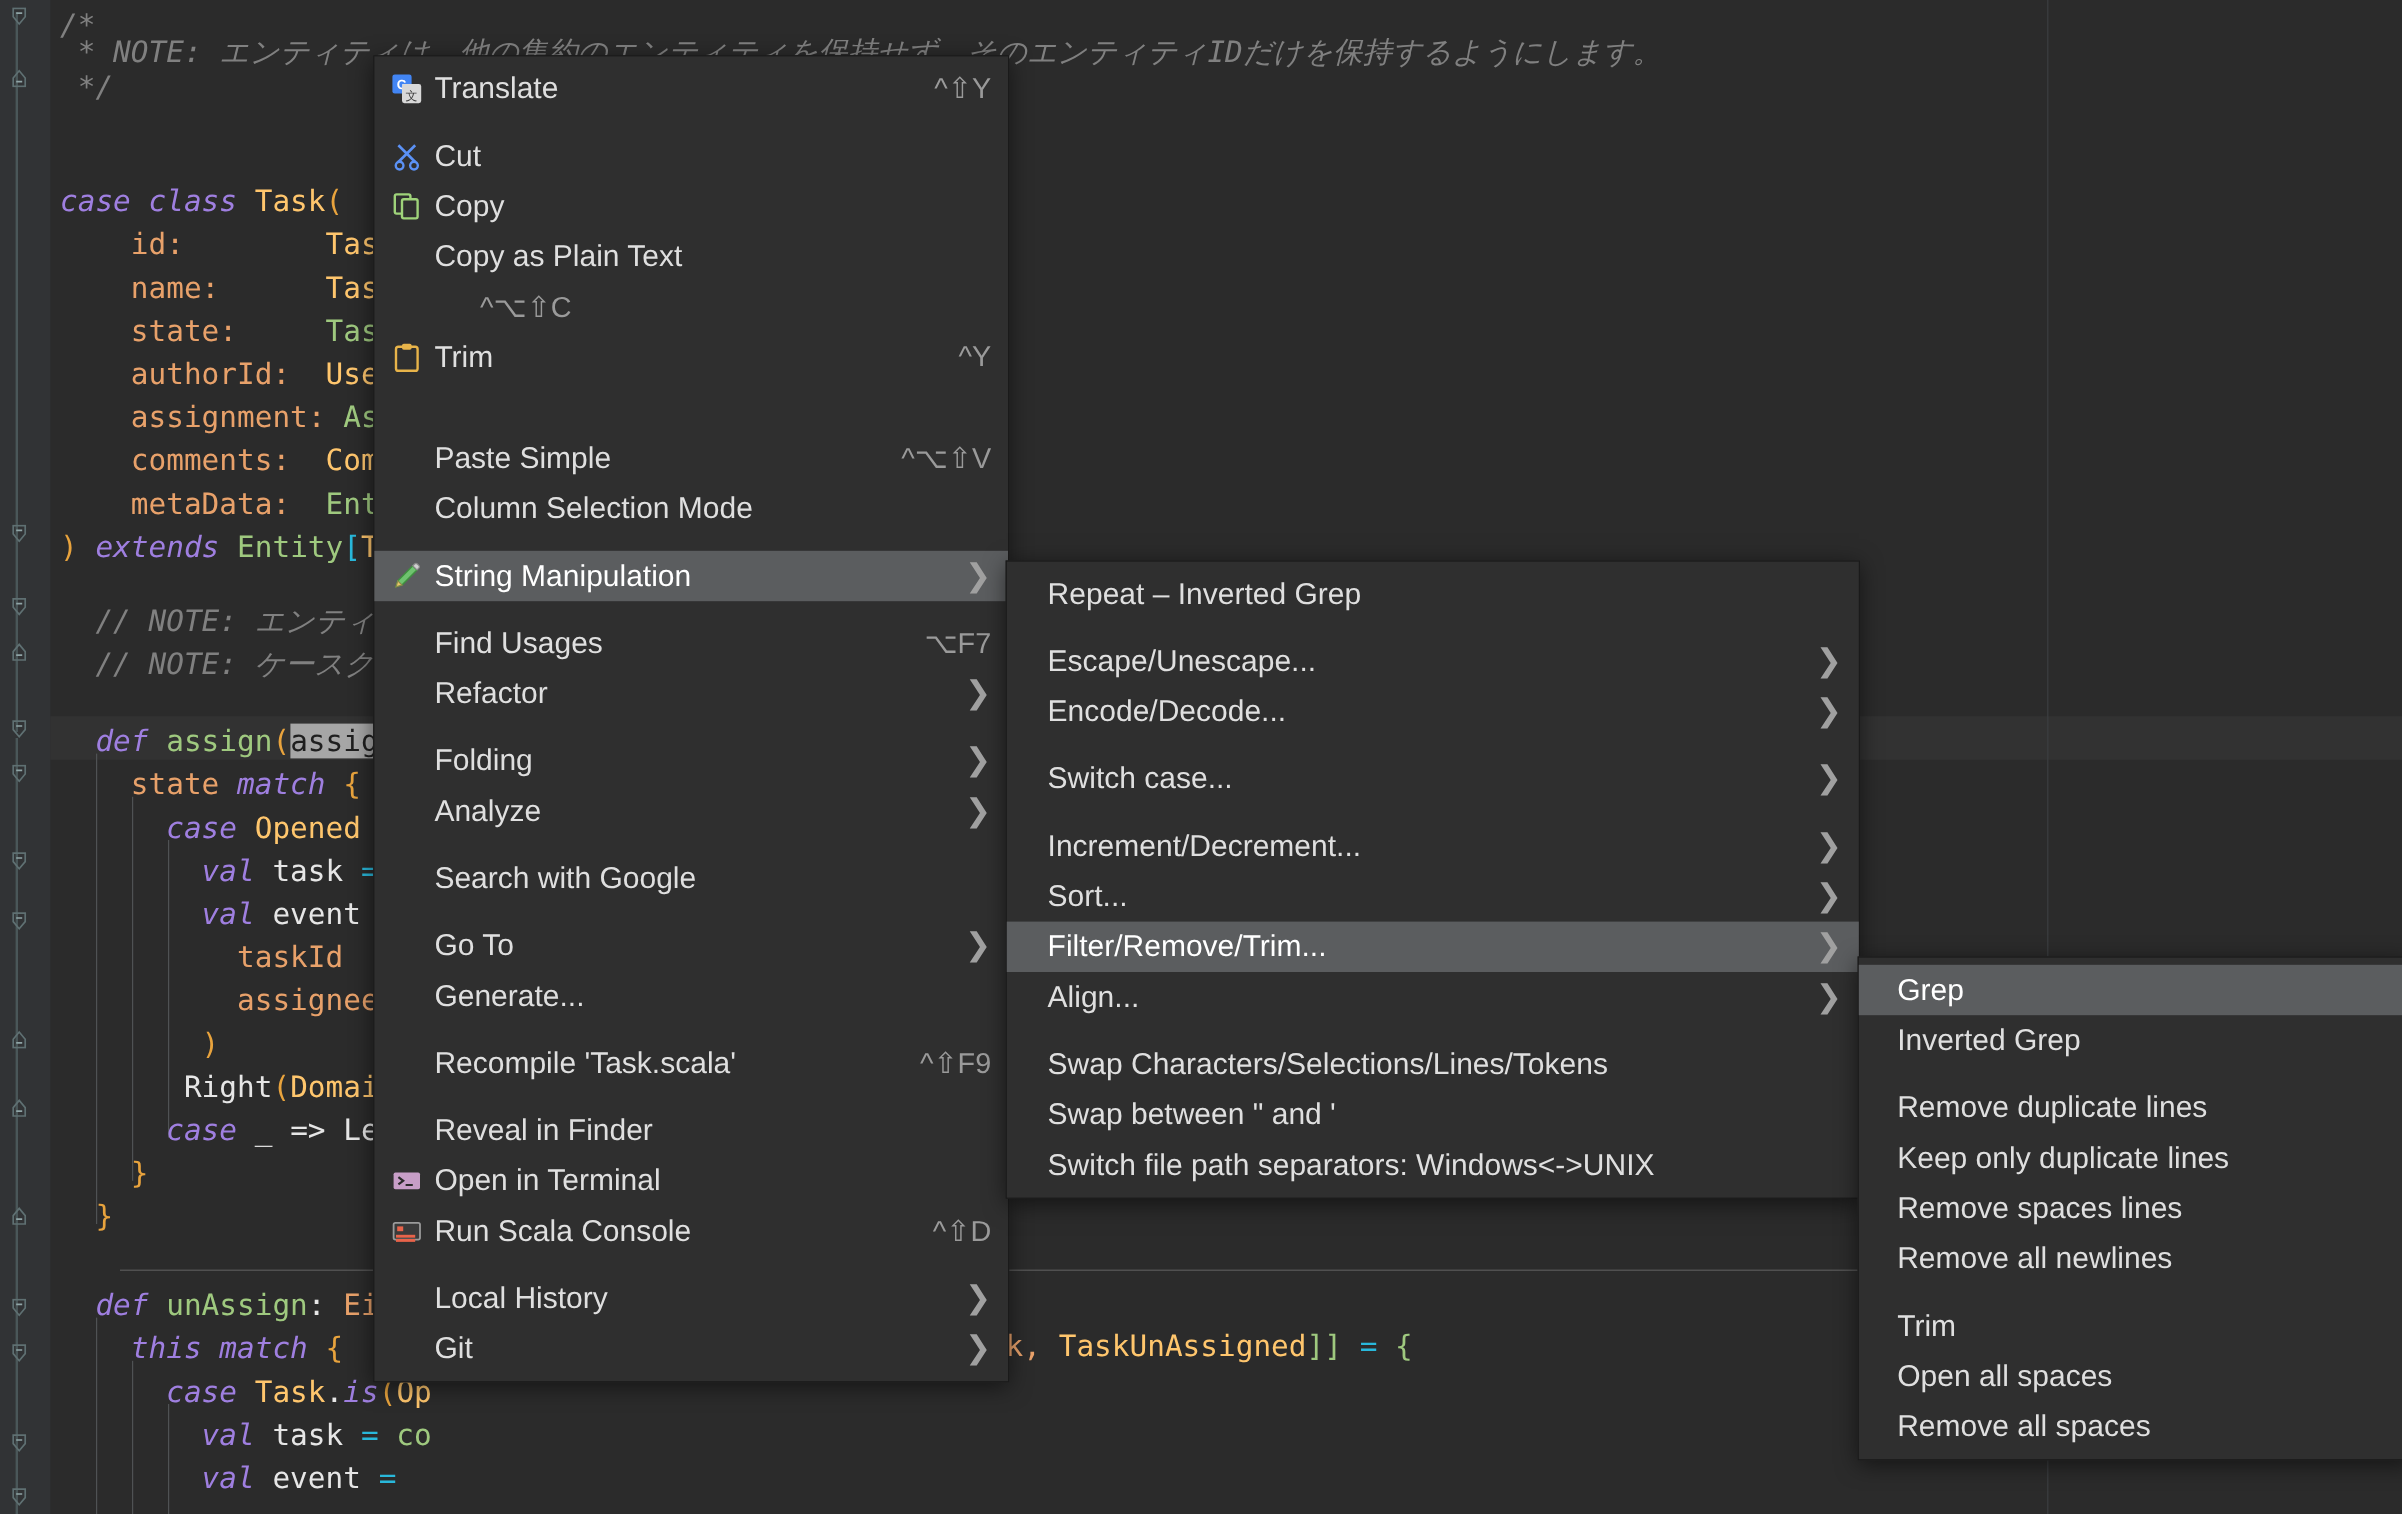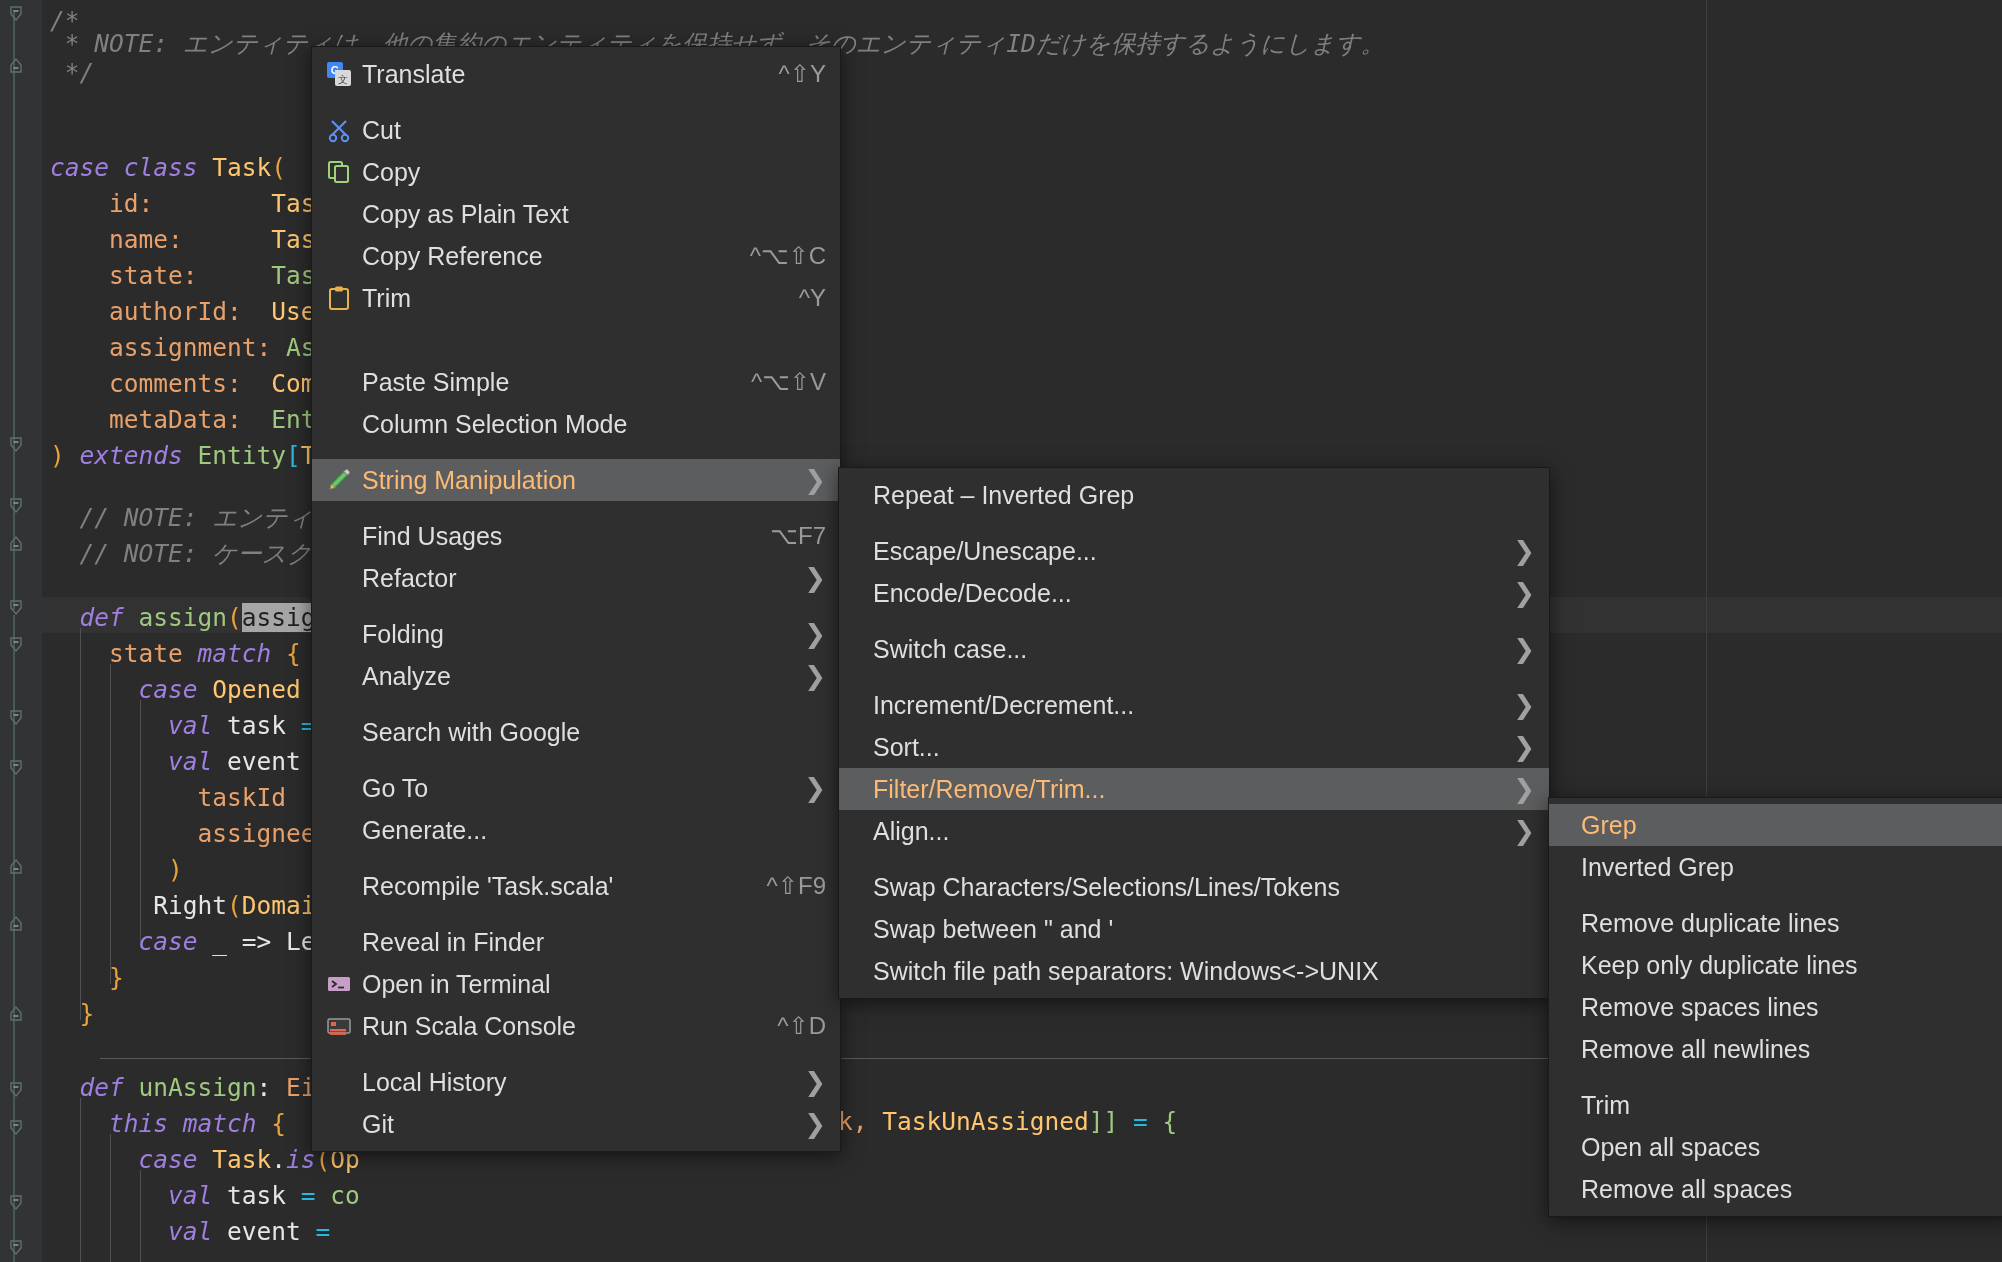--- a/index.html
+++ b/index.html
@@ -80,21 +80,21 @@
   .mi .lbl { flex: 1; }
   .mi .acc {
     color: #9a9a9a; font-size: 24px; margin-left: 40px;
     font-family: "Liberation Sans", sans-serif;
   }
   .mi .arrow {
     margin-left: 30px; color: #a0a0a0; font-size: 26px; line-height: 1;
     font-family: "DejaVu Sans", sans-serif;
   }
   .mi.sel-item { background: #5b5d5f; }
-  .mi.sel-item .lbl { color: #fdba74; }
+  .mi.sel-item .lbl { color: #ffffff; }
   .msep { height: 14px; }
 
   
   #menu-main     { left: 311px; top: 46px;  width: 530px; }
   #menu-string   { left: 838px; top: 467px; width: 712px; }
   #menu-filter   { left: 1548px; top: 797px; width: 462px; }
 
   #menu-main .mi { padding-left: 10px; }
   #menu-main .mi .lbl { padding-left: 2px; }
 
@@ -262,21 +262,20 @@
           </svg>
         </span>
         <span class="lbl">Copy</span>
       </div>
       <div class="mi">
         <span class="ico"></span>
         <span class="lbl">Copy as Plain Text</span>
       </div>
       <div class="mi">
         <span class="ico"></span>
-        <span class="lbl">Copy Reference</span>
         <span class="acc">^⌥⇧C</span>
       </div>
       <div class="mi">
         <span class="ico">
           <svg class="ico-svg" width="26" height="26" viewBox="0 0 26 26">
             <rect x="4" y="4" width="18" height="20" rx="2" fill="none" stroke="#e8b44a" stroke-width="2"></rect>
             <rect x="9" y="1.5" width="8" height="5" rx="1.5" fill="#e8b44a"></rect>
           </svg>
         </span>
         <span class="lbl">Trim</span>

